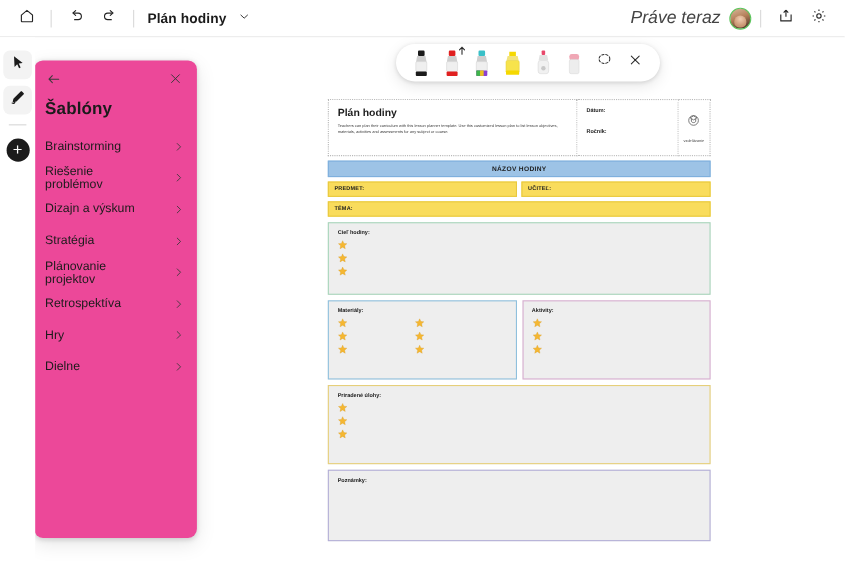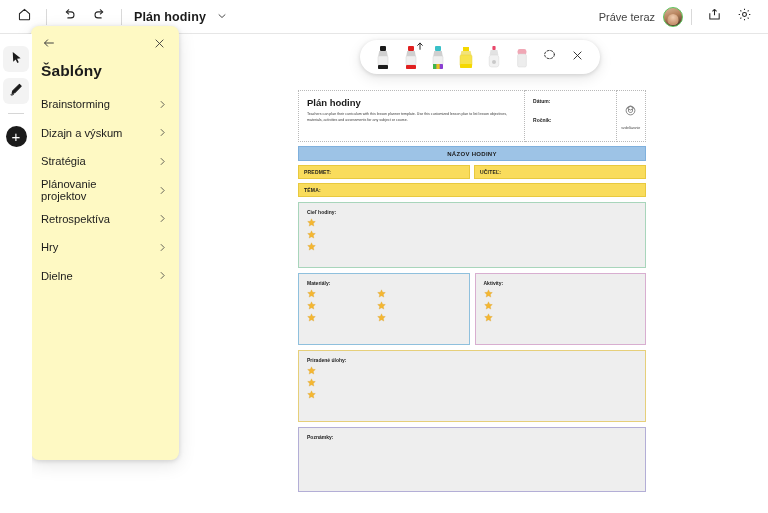--- a/index.html
+++ b/index.html
@@ -25,21 +25,21 @@
     display: flex; align-items: center; justify-content: center;
     border-radius: 4px; cursor: pointer; color: #242424;
   }
   .tb-sep { width: 1px; height: 16px; background: #d9d9d9; margin: 0 6px; }
   .doc-title {
     font-size: 12.5px; color: #1b1b1b; font-weight: 600;
     padding: 0 4px; cursor: pointer; letter-spacing: .1px;
   }
   .chev-wrap { width: 20px; height: 22px; display:flex; align-items:center; justify-content:center; cursor:pointer; }
   .tb-right { margin-left: auto; display: flex; align-items: center; padding-right: 10px; gap: 2px; }
-  .status-txt { font-size: 11px; color: #444; margin-right: 6px; }
+  .status-txt { font-size: 16px; color: #444; margin-right: 6px; font-style: italic; }
   .avatar {
     width: 20px; height: 20px; border-radius: 50%;
     border: 1.5px solid #5cc45c;
     background: linear-gradient(160deg,#d9b89c 0%, #b5805a 45%, #3a2a22 100%);
     position: relative; overflow: hidden; cursor: pointer;
   }
   .avatar::after {
     content:""; position:absolute; left:50%; top:36%;
     width:11px; height:11px; transform:translateX(-50%);
     border-radius:50% 50% 42% 42%;
@@ -65,23 +65,23 @@
   .rail-div { width: 16px; height: 1px; background: #d6d6d6; margin: 3px 0; }
   .rail-add {
     width: 21px; height: 21px; border-radius: 50%;
     background: #1b1b1b; color: #fff;
     display:flex; align-items:center; justify-content:center;
     font-size: 15px; line-height: 1; cursor: pointer; font-weight: 500;
   }
 
   
   .panel {
-    position: absolute; left: 31px; top: 26px;
+    position: absolute; left: 31px; top: 55px;
     width: 148px; height: 434px;
-    background: #fef9c3;
+    background: #ec4899;
     border-radius: 8px;
     box-shadow: 0 1px 5px rgba(0,0,0,.14), 0 5px 18px rgba(0,0,0,.10);
     padding: 0 0 0 0;
     z-index: 4;
   }
   .panel-head {
     display: flex; align-items: center; justify-content: space-between;
     padding: 10px 11px 2px 9px;
   }
   .p-icon { width: 18px; height: 18px; display:flex; align-items:center; justify-content:center; cursor:pointer; color:#3a3a3a; }
@@ -278,20 +278,28 @@
   <div class="cat-list">
     <div class="cat-item">
       <span class="cat-label">Brainstorming</span>
       <span class="cat-chev">
         <svg width="11" height="11" viewBox="0 0 16 16" fill="none" stroke="#3a3a3a" stroke-width="1.15" stroke-linecap="round">
             <path d="M6 3.6 10.4 8 6 12.4"></path>
           </svg>
       </span>
     </div>
     <div class="cat-item">
+      <span class="cat-label">Riešenie problémov</span>
+      <span class="cat-chev">
+        <svg width="11" height="11" viewBox="0 0 16 16" fill="none" stroke="#3a3a3a" stroke-width="1.15" stroke-linecap="round">
+            <path d="M6 3.6 10.4 8 6 12.4"></path>
+          </svg>
+      </span>
+    </div>
+    <div class="cat-item">
       <span class="cat-label">Dizajn a výskum</span>
       <span class="cat-chev">
         <svg width="11" height="11" viewBox="0 0 16 16" fill="none" stroke="#3a3a3a" stroke-width="1.15" stroke-linecap="round">
             <path d="M6 3.6 10.4 8 6 12.4"></path>
           </svg>
       </span>
     </div>
     <div class="cat-item">
       <span class="cat-label">Stratégia</span>
       <span class="cat-chev">

